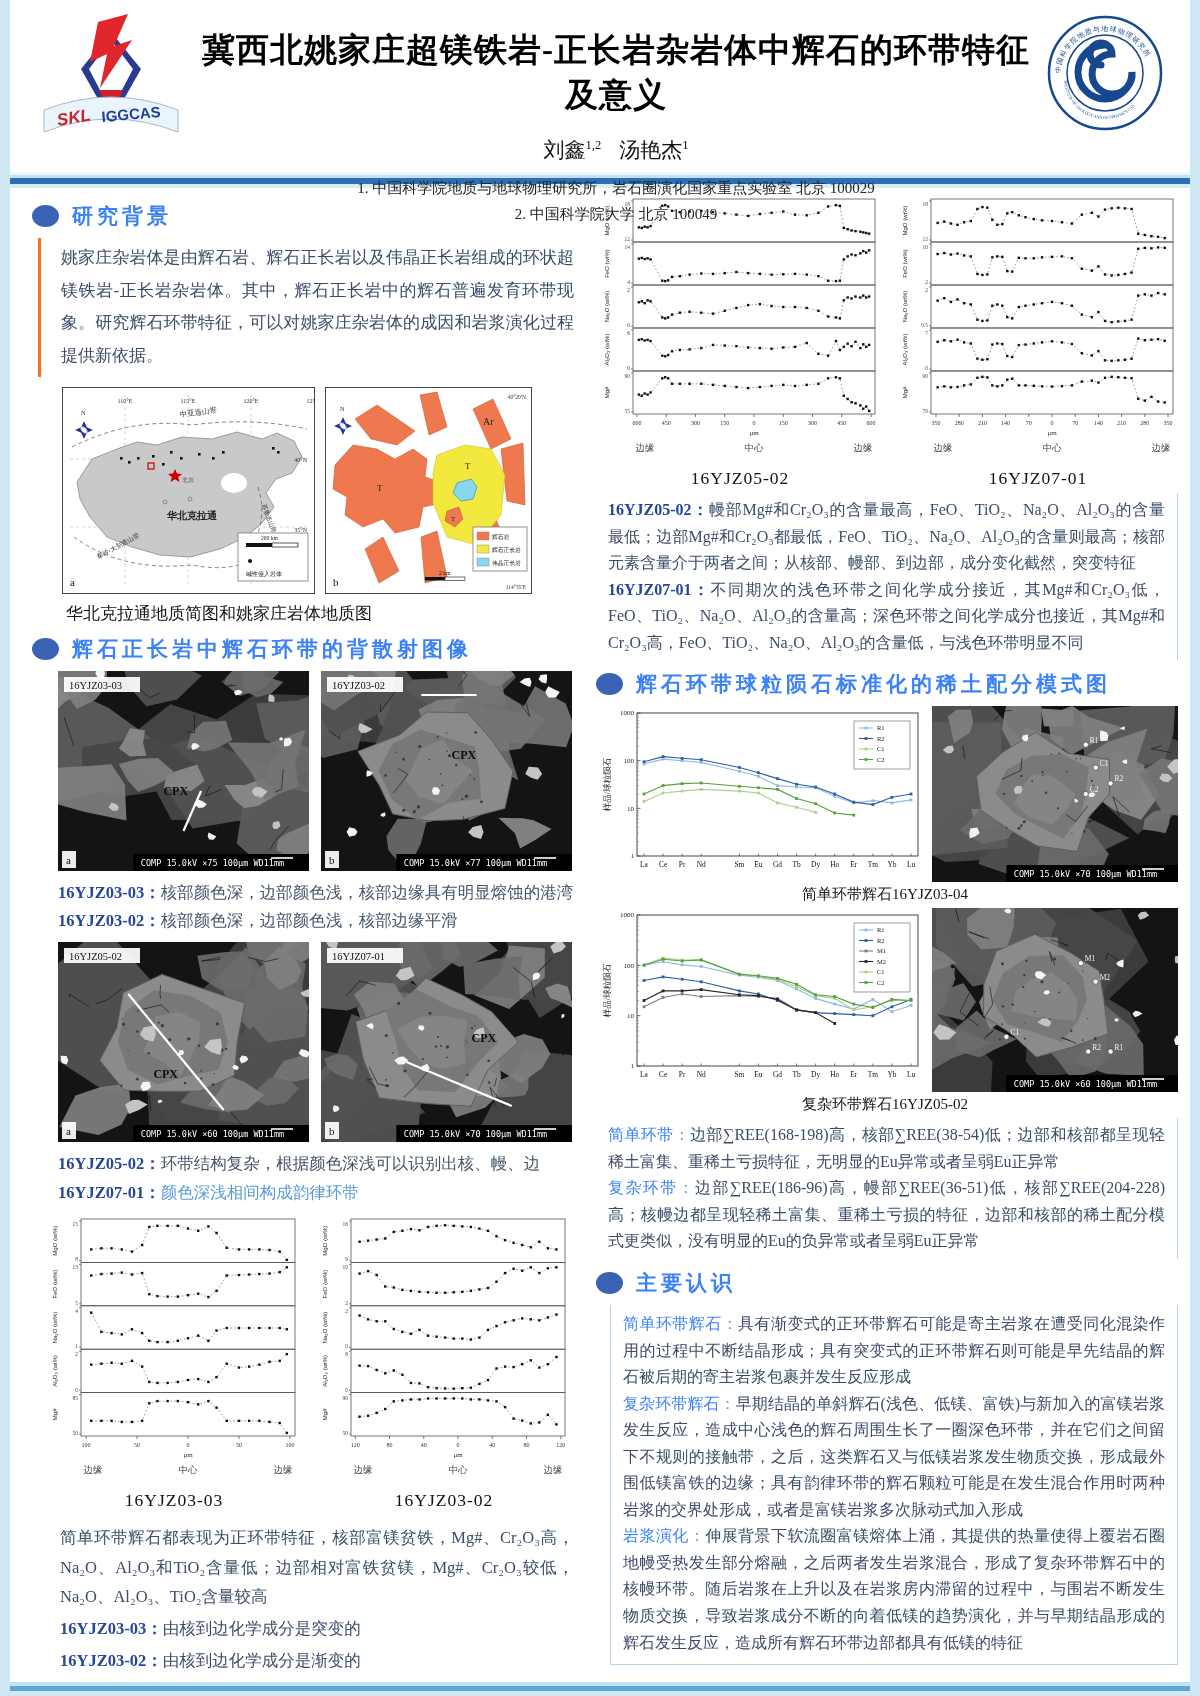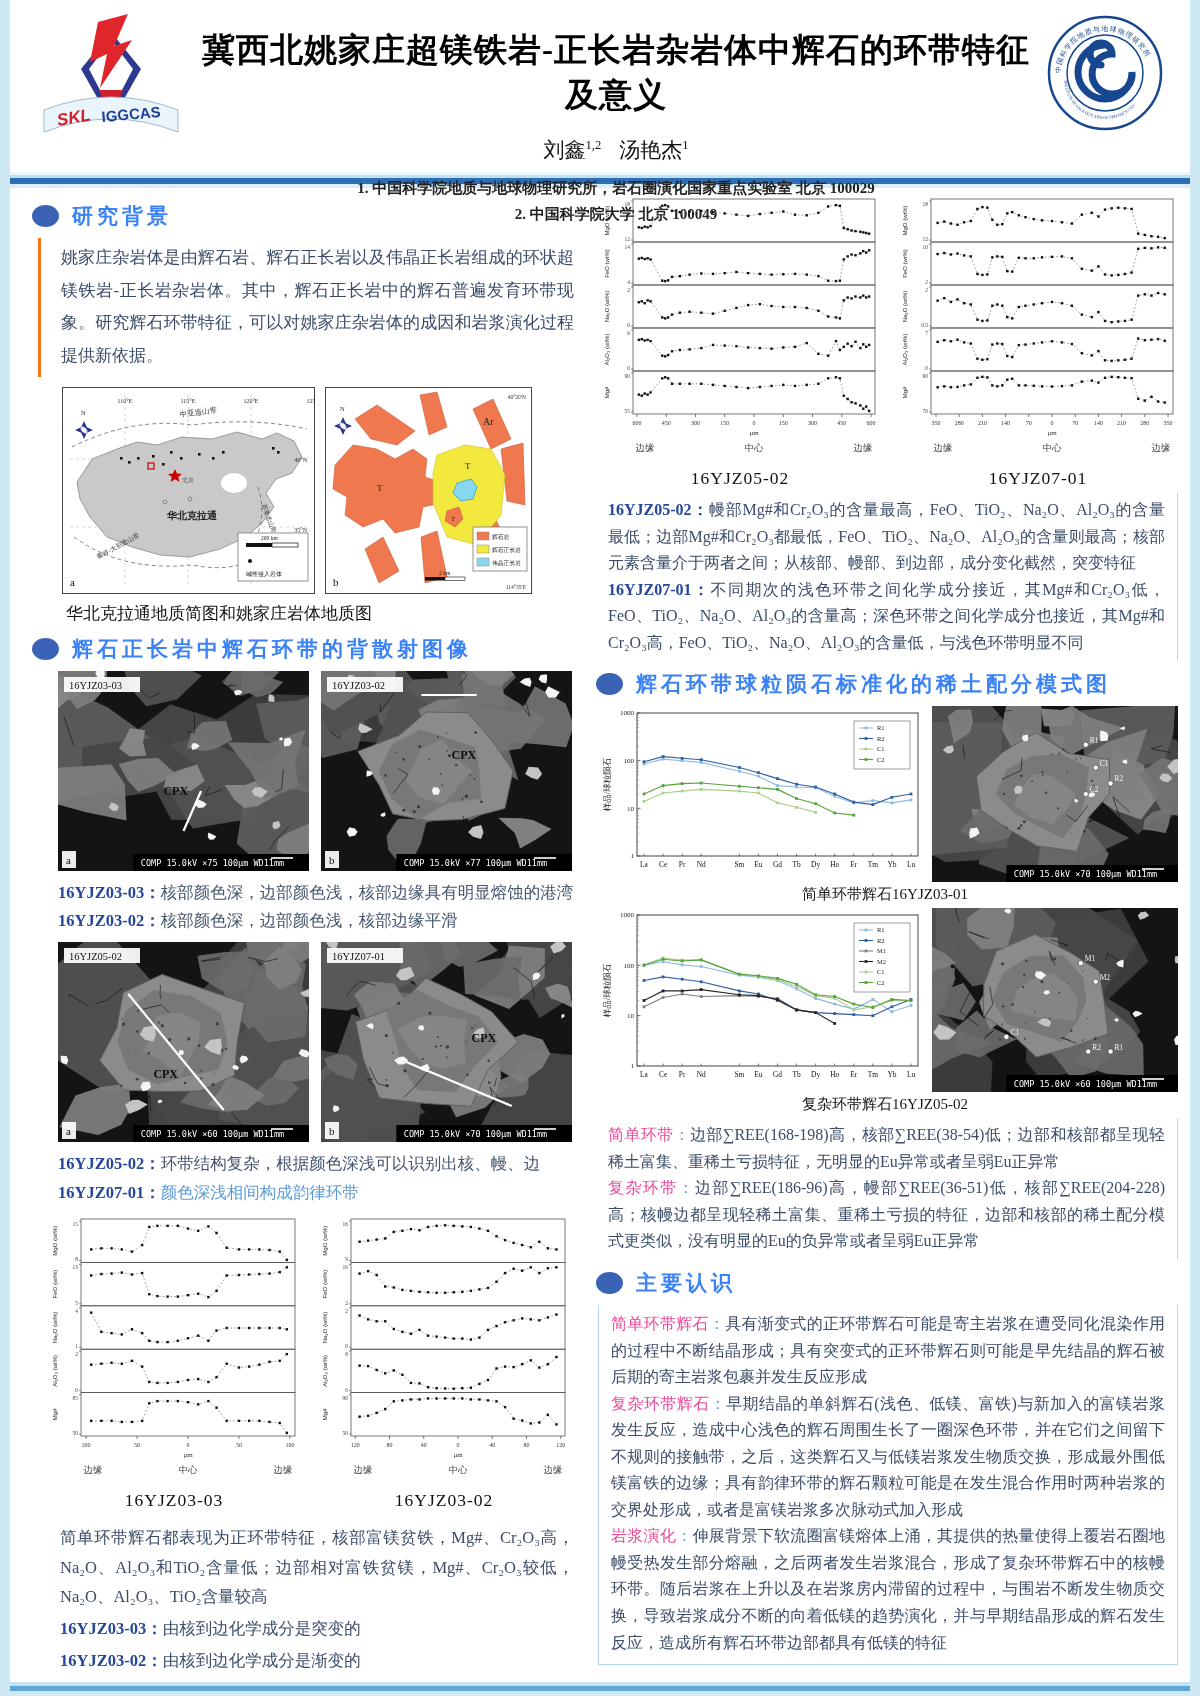--- a/index.html
+++ b/index.html
@@ -8,21 +8,21 @@
         font-family:"Liberation Serif","DejaVu Serif",serif;color:#1a1a1a;}
   .bottom-band{position:absolute;left:0;right:0;bottom:0;height:14px;
         background:linear-gradient(#c3e5f2 0 4px,#5ea7d6 4px 9px,#cfeaf5 9px 14px);}
   
   .header{display:flex;align-items:flex-start;padding:14px 26px 0 26px;height:172px;box-sizing:border-box;}
   .h-center{flex:1;text-align:center;}
   .title{font-size:33px;font-weight:bold;letter-spacing:1px;margin-top:14px;color:#000;}
   .authors{font-size:21px;margin-top:18px;color:#111;}
   .authors sup{font-size:60%;}
   .authors .gap{display:inline-block;width:18px;}
-  .affils{margin-top:12px;font-size:15px;color:#222;line-height:1.7;font-weight:bold;}
+  .affils{margin-top:12px;font-size:15px;color:#222;line-height:1.7;}
   .rule{height:16px;background:linear-gradient(to bottom,#eaf7fb 0 3px,#bfe2f0 3px 6px,#2f6db5 6px 12px,#d8eef7 12px 16px);}
   
   .main{display:flex;gap:16px;padding:4px 16px 0 20px;}
   .col-l{width:548px;flex:none;}
   .col-r{width:584px;flex:none;}
   .sec-h{display:flex;align-items:center;gap:13px;margin:10px 0 8px 2px;}
   .sec-dot{width:27px;height:22px;border-radius:50%;background:#3a63b5;flex:none;}
   .sec-t{font-size:21px;font-weight:bold;letter-spacing:4px;color:#3b82f6;}
   
   .bg-para{border-left:3px solid #f97316;margin:4px 0 10px 8px;padding:4px 4px 4px 20px;
@@ -37,24 +37,24 @@
   .prof-row{display:flex;gap:14px;margin:4px 0 0 16px;}
   .prof-col{text-align:center;}
   .prof-cap{font-size:17.5px;color:#111;margin-top:4px;letter-spacing:1px;}
   .epma-text{margin:12px 4px 0 26px;font-size:16.5px;line-height:1.8;color:#3c4c68;text-align:justify;}
   .epma-text p{margin:0 0 2px 4px;}
   .rbox{border-right:1px solid #b5d4ea;margin:4px 0 6px 4px;padding:4px 12px 4px 10px;
         font-size:16px;line-height:1.66;color:#3c4c68;text-align:justify;}
   .rbox p{margin:0;}
   .ree-row{display:flex;gap:8px;margin:2px 0 0 6px;align-items:flex-start;}
   .ree-cap{font-size:15px;color:#151515;text-align:center;margin:3px 0 4px 0;width:582px;}
-  .lead{color:#ec4899;}
+  .lead{color:#3b82f6;}
   .lead::after{content:"：";color:#5b9bd5;}
   .concl{border-left:1px solid #b5d4ea;border-right:1px solid #b5d4ea;border-bottom:1px solid #b5d4ea;
-        margin:2px 0 0 4px;padding:6px 12px 8px 12px;font-size:16px;line-height:1.66;color:#3c4c68;text-align:justify;}
+        margin:2px 0 0 16px;padding:6px 12px 8px 12px;font-size:16px;line-height:1.66;color:#3c4c68;text-align:justify;}
   .concl p{margin:0;}
   svg text{user-select:none;}
 </style>
 </head>
 <body>
 
 <div class="page">
 
   <div class="header">
     <svg id="logo-left" width="150" height="122" viewBox="0 0 150 122">
@@ -1518,21 +1518,21 @@
             <text x="167.68" y="59.599999999999994" font-size="7.5" fill="#f2f2f2">C1</text>
             <circle cx="178.56" cy="77.44" r="2.6" fill="#fff" stroke="#333" stroke-width="0.6"></circle>
             <text x="182.56" y="75.44" font-size="7.5" fill="#f2f2f2">R2</text>
             <circle cx="153.76" cy="88" r="2.6" fill="#fff" stroke="#333" stroke-width="0.6"></circle>
             <text x="157.76" y="86" font-size="7.5" fill="#f2f2f2">C2</text>
             <rect x="74.39999999999999" y="159" width="173.6" height="17" fill="#000"></rect>
             <text x="81.84" y="171" font-size="8.5" fill="#fff" font-family="DejaVu Sans Mono, monospace">COMP  15.0kV   ×70  100μm WD11mm</text>
             <line x1="210" y1="163" x2="232" y2="163" stroke="#fff" stroke-width="1.6"></line>
           </svg>
       </div>
-      <div class="ree-cap">简单环带辉石16YJZ03-01</div>
+      <div class="ree-cap">简单环带辉石16YJZ03-04</div>
 
       <div class="ree-row">
         <svg width="326" height="184">
             <rect x="37" y="7" width="281" height="151" fill="#fff" stroke="#444" stroke-width="1"></rect>
             <line x1="37" y1="158" x2="40.5" y2="158" stroke="#444" stroke-width="0.8"></line>
             <text x="34" y="160.4" text-anchor="end" font-size="7" fill="#222">1</text>
             <line x1="37" y1="142.84815688491295" x2="39" y2="142.84815688491295" stroke="#666" stroke-width="0.5"></line>
             <line x1="37" y1="133.98489684577697" x2="39" y2="133.98489684577697" stroke="#666" stroke-width="0.5"></line>
             <line x1="37" y1="127.69631376982588" x2="39" y2="127.69631376982588" stroke="#666" stroke-width="0.5"></line>
             <line x1="37" y1="122.81850978175373" x2="39" y2="122.81850978175373" stroke="#666" stroke-width="0.5"></line>

